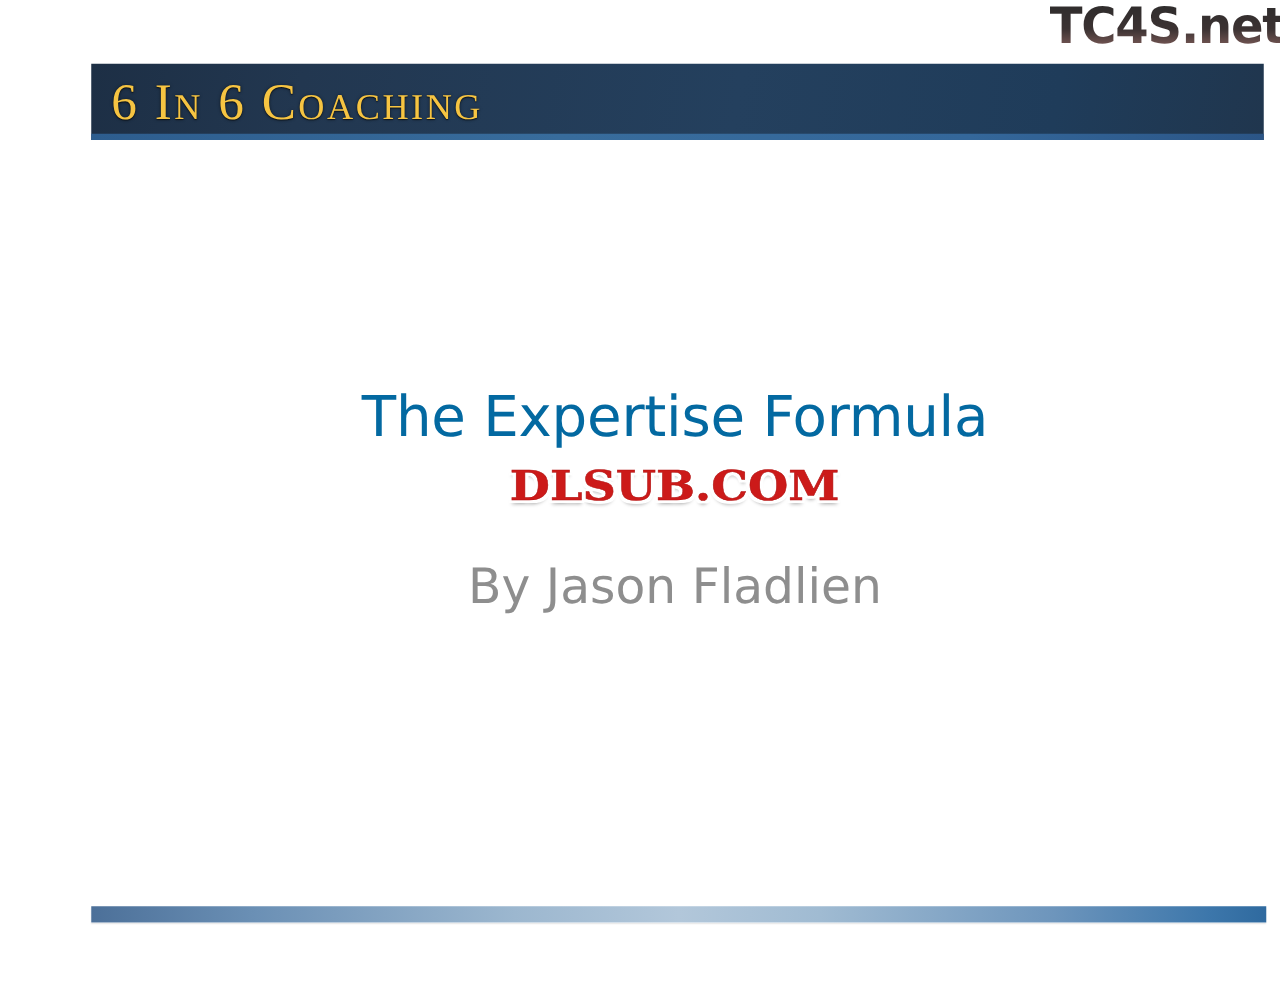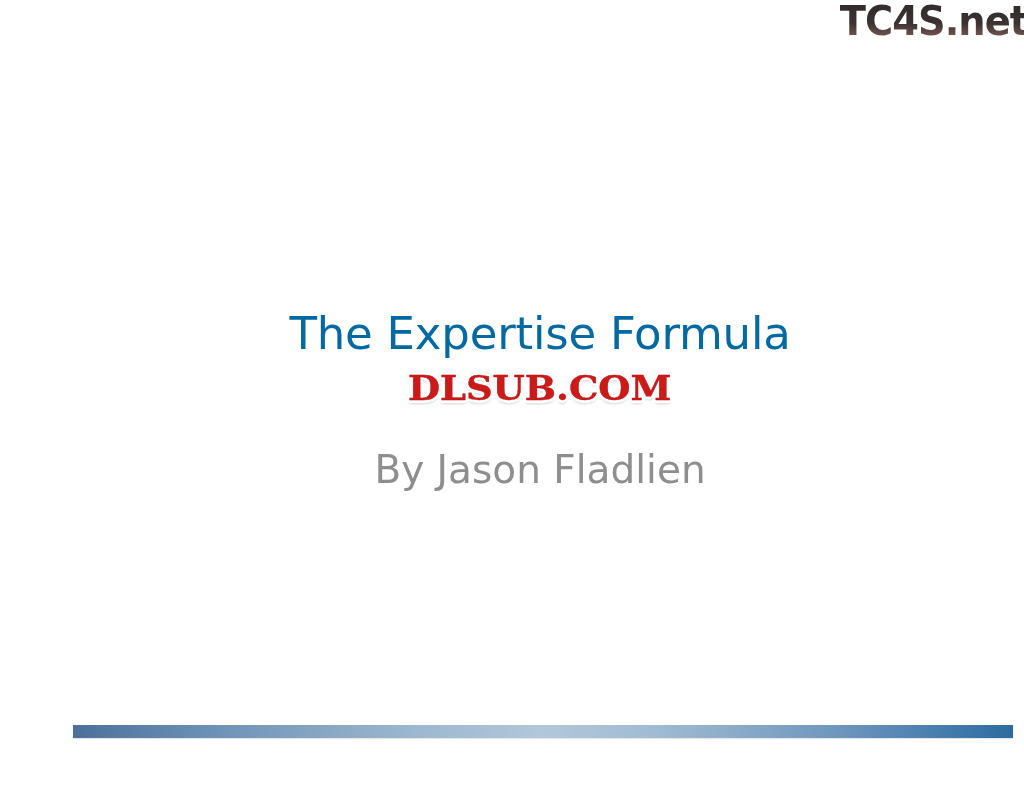--- a/index.html
+++ b/index.html
@@ -184,20 +184,23 @@
     user-select: none;
   }
 </style>
 </head>
 <body>
 
 <div id="slide">
 
   <div class="wm-top">TC4S.net</div>
 
+  <div class="banner">
+    <div class="banner-title">6 In 6 Coaching</div>
+  </div>
 
   <div class="title-block">
     <h1 class="slide-title">The Expertise Formula</h1>
   </div>
 
   <div class="wm-mid">
     <span>DLSUB.COM</span>
   </div>
 
   <div class="slide-subtitle">By Jason Fladlien</div>

